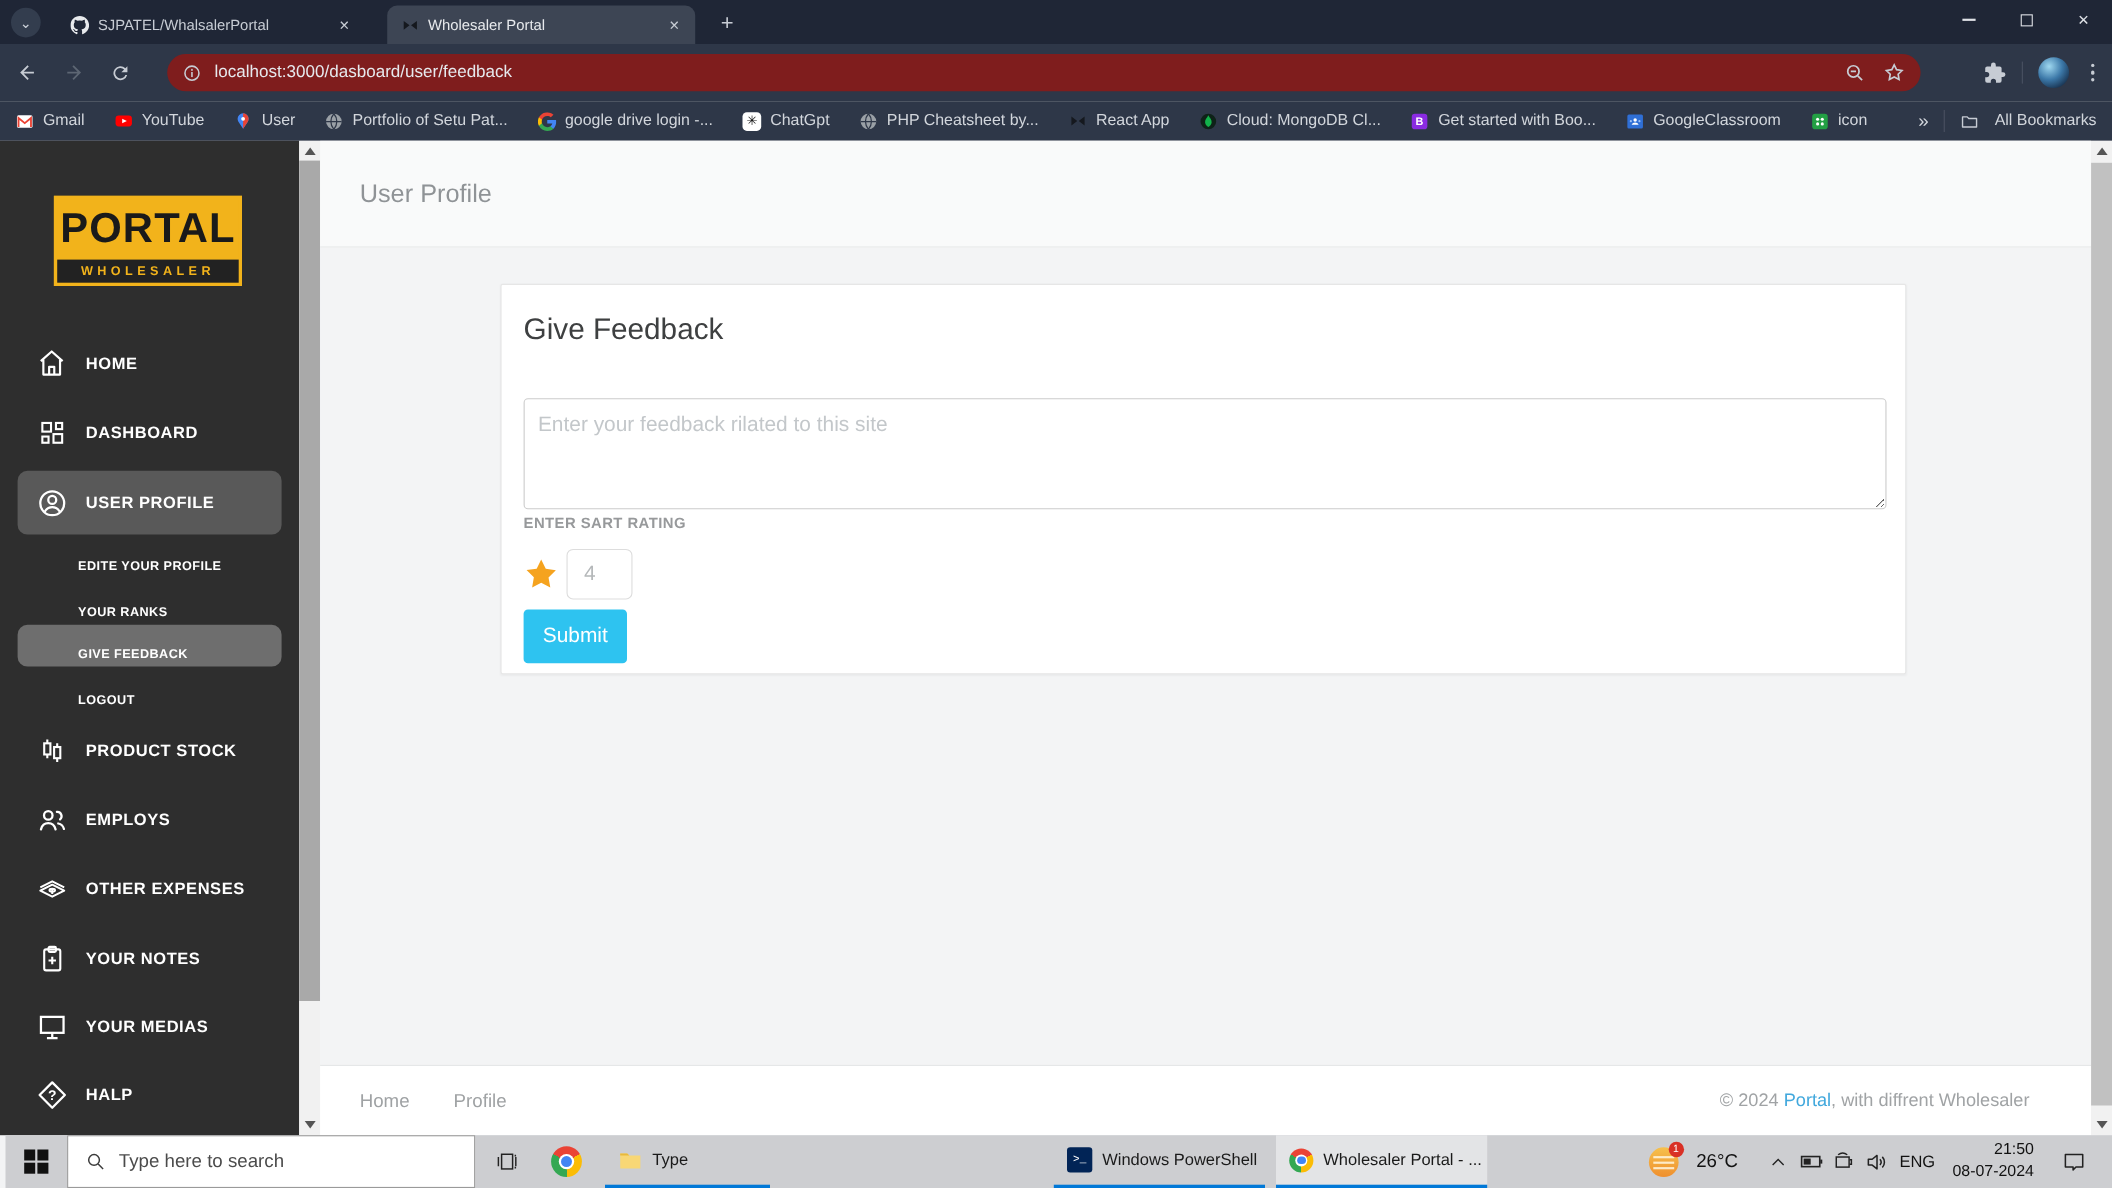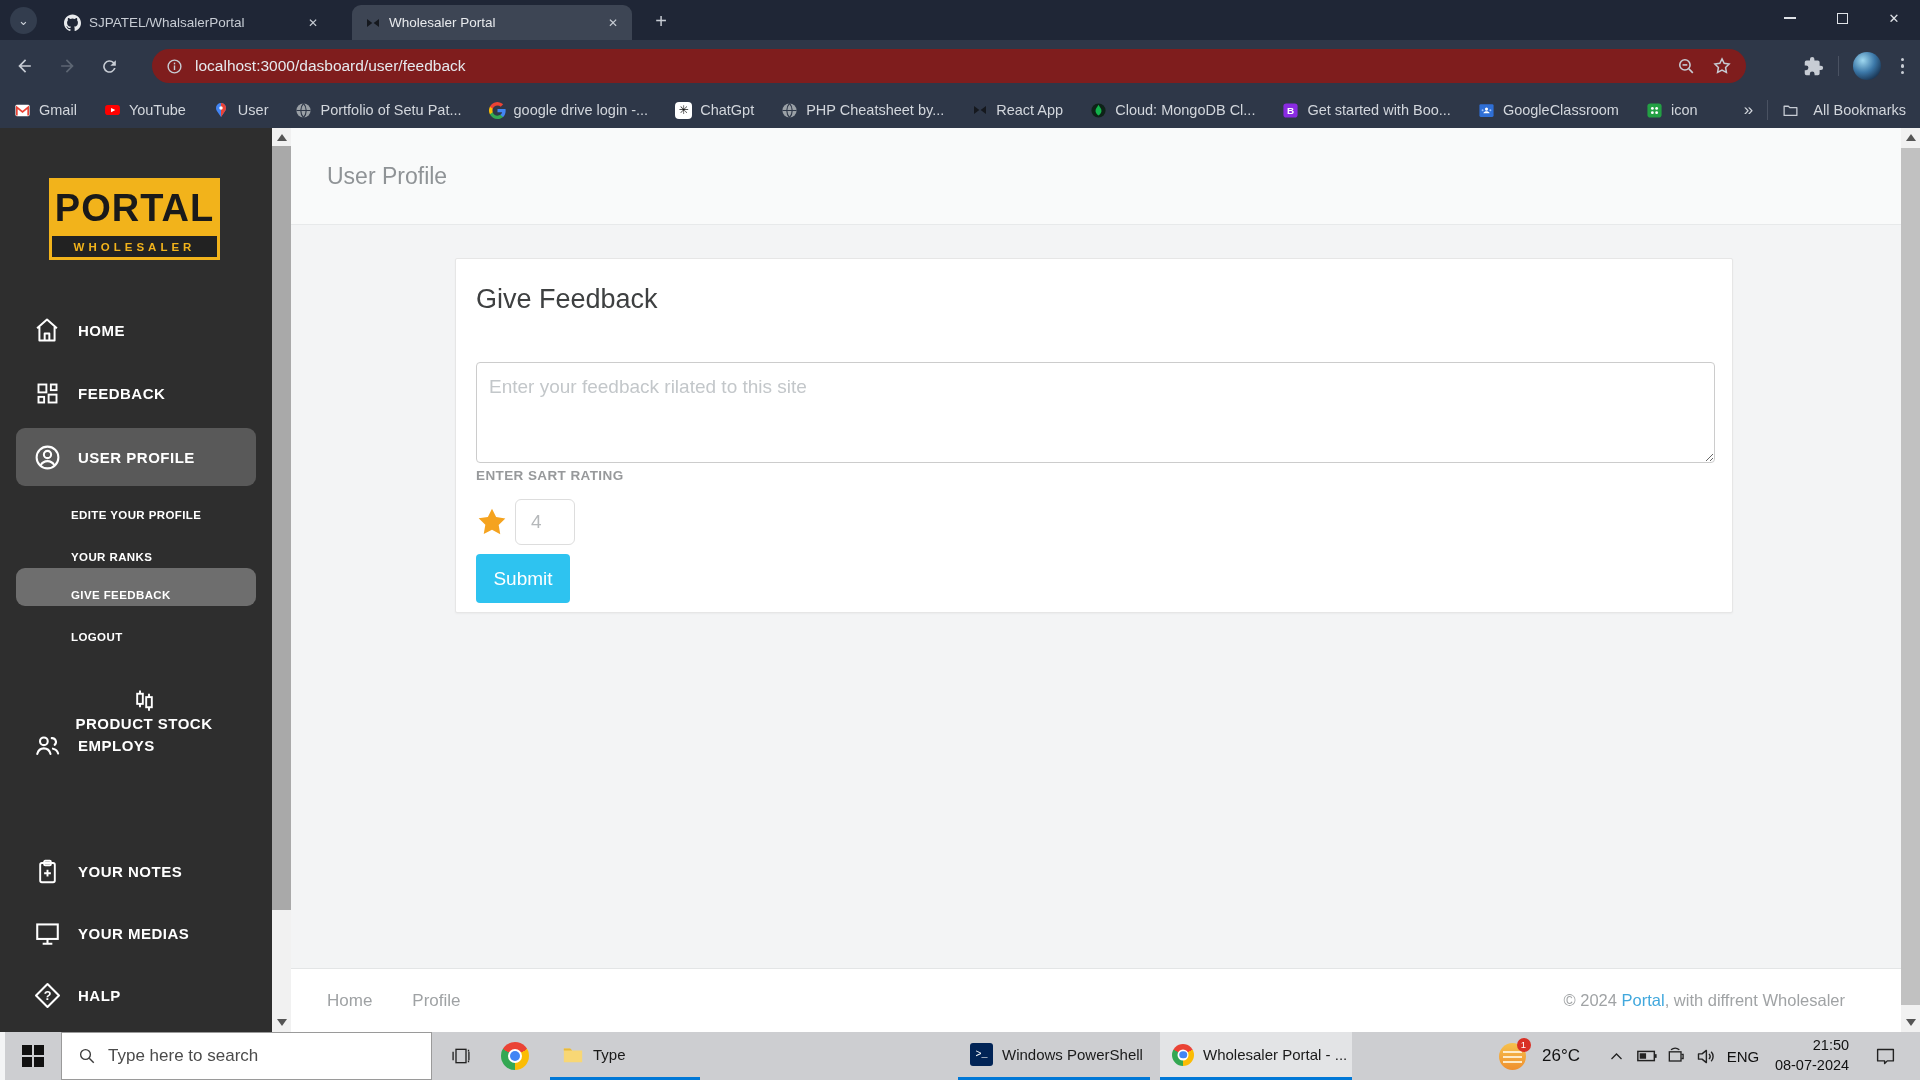--- a/index.html
+++ b/index.html
@@ -339,21 +339,21 @@
       </div>
       <div class="nav-item" style="top:243px;">
         <span class="nicon">
             <svg width="27" height="27" viewBox="0 0 24 24" fill="none" stroke="#fff" stroke-width="1.7">
               <rect x="4" y="4" width="7" height="7"></rect>
               <rect x="15" y="4" width="5" height="5"></rect>
               <rect x="4" y="15" width="5" height="5"></rect>
               <rect x="13" y="13" width="7" height="7"></rect>
             </svg>
           </span>
-        <span class="nlabel">FEEDBACK</span>
+        <span class="nlabel">DASHBOARD</span>
       </div>
       <div class="nav-item" style="top:307px;">
         <span class="nicon">
             <svg width="29" height="29" viewBox="0 0 24 24" fill="none" stroke="#fff" stroke-width="1.7">
               <circle cx="12" cy="12" r="9"></circle>
               <circle cx="12" cy="9.5" r="3"></circle>
               <path d="M6.3 18.4c1.3-2.2 3.3-3.4 5.7-3.4s4.4 1.2 5.7 3.4"></path>
             </svg>
           </span>
         <span class="nlabel">USER PROFILE</span>
@@ -365,38 +365,48 @@
       <div class="sub-item" style="top:409px;">
           <span>YOUR RANKS</span>
         </div>
       <div class="sub-item" style="top:447px;">
           <span>GIVE FEEDBACK</span>
         </div>
       <div class="sub-item" style="top:489px;">
           <span>LOGOUT</span>
         </div>
 
-      <div class="nav-item" style="top:557px;flex-direction:column;">
+      <div class="nav-item" style="top:532px;">
         <span class="nicon">
             <svg width="27" height="27" viewBox="0 0 24 24" fill="none" stroke="#fff" stroke-width="1.7">
               <path d="M8 3v3M8 15v3M16 6v3M16 18v3"></path>
               <rect x="5.5" y="6" width="5" height="9"></rect>
               <rect x="13.5" y="9" width="5" height="9"></rect>
             </svg>
           </span>
         <span class="nlabel">PRODUCT STOCK</span>
       </div>
       <div class="nav-item" style="top:595px;">
         <span class="nicon">
             <svg width="29" height="29" viewBox="0 0 24 24" fill="none" stroke="#fff" stroke-width="1.7" stroke-linecap="round">
               <circle cx="9" cy="8.5" r="3.2"></circle>
               <path d="M3.5 19c.8-3 2.9-4.6 5.5-4.6s4.7 1.6 5.5 4.6M15.5 5.9a3.2 3.2 0 0 1 2.4 5.6M16.5 14.6c2.2.4 3.7 1.8 4.3 4.1"></path>
             </svg>
           </span>
         <span class="nlabel">EMPLOYS</span>
+      </div>
+      <div class="nav-item" style="top:658px;">
+        <span class="nicon">
+            <svg width="29" height="29" viewBox="0 0 24 24" fill="none" stroke="#fff" stroke-width="1.5" stroke-linejoin="round">
+              <path d="M3 13l9-4.5L21 13l-9 4.5z"></path>
+              <path d="M3 10.5L12 6l9 4.5M12 15.5v-4"></path>
+              <ellipse cx="12" cy="12.7" rx="2.1" ry="1.1"></ellipse>
+            </svg>
+          </span>
+        <span class="nlabel">OTHER EXPENSES</span>
       </div>
       <div class="nav-item" style="top:721px;">
         <span class="nicon">
             <svg width="27" height="27" viewBox="0 0 24 24" fill="none" stroke="#fff" stroke-width="1.7" stroke-linejoin="round">
               <rect x="5.5" y="4.5" width="13" height="17" rx="1.5"></rect>
               <rect x="9" y="2.5" width="6" height="4" rx="1"></rect>
               <path d="M12 10.5v6M9 13.5h6"></path>
             </svg>
           </span>
         <span class="nlabel">YOUR NOTES</span>

